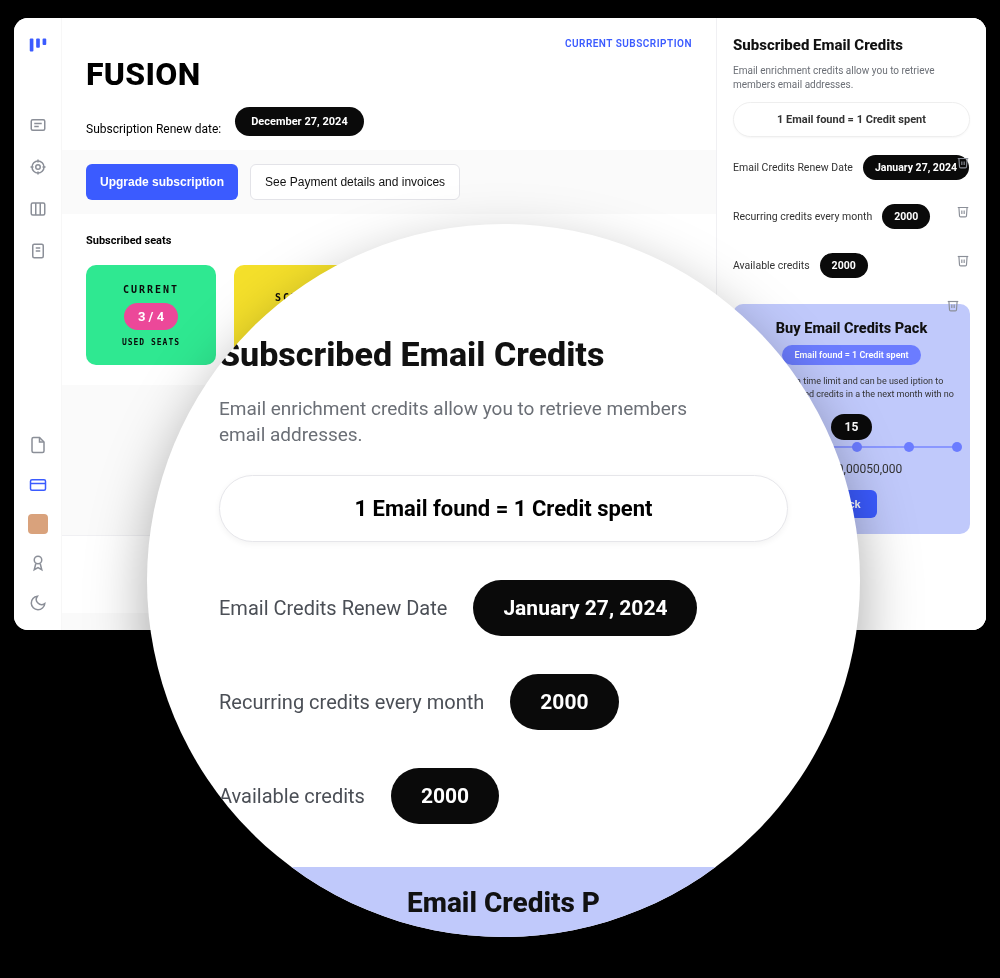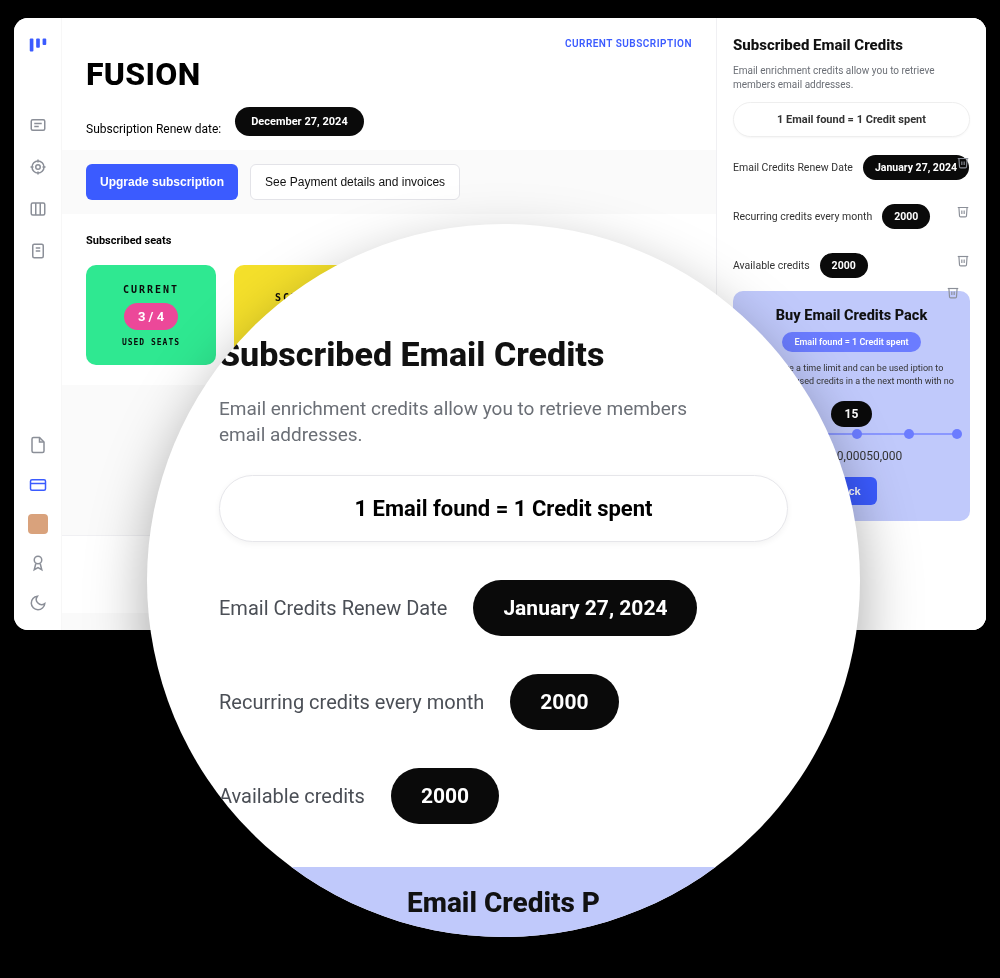--- a/index.html
+++ b/index.html
@@ -64,21 +64,21 @@
 .right-panel { width:270px; background:#fff; border-left:1px solid #f0f0f3; padding:18px 16px; display:flex; flex-direction:column; gap:10px; font-size:11px; color:#333; position:relative; }
 .rp-title { font-weight:800; font-size:15px; color:#111; }
 .rp-desc { font-size:10px; color:#6b6f76; line-height:1.4; }
 .rp-pill-white { background:#fff; border:1px solid #eee; border-radius:999px; padding:10px 14px; font-size:11px; font-weight:700; text-align:center; box-shadow:0 1px 2px rgba(0,0,0,0.04); }
 .rp-row { display:flex; align-items:center; justify-content:flex-start; gap:10px; position:relative; }
 .rp-row .trash { position:absolute; right:0; top:0; }
 .rp-row span.label { font-size:10.5px; }
 .pill-sm { background:#0a0a0a; color:#fff; font-weight:700; font-size:10.5px; padding:6px 12px; border-radius:999px; }
 .trash { width:14px; height:14px; color:#8b8f98; cursor:pointer; }
 
-.buy-pack { background:#c0c9fb; border-radius:10px; padding:16px 14px; margin-top:3px; position:relative; }
+.buy-pack { background:#c0c9fb; border-radius:10px; padding:16px 14px; margin-top:16px; position:relative; }
 .buy-pack .trash-abs { position:absolute; right:10px; top:-6px; }
 .buy-title { font-weight:800; font-size:14.5px; text-align:center; color:#111; }
 .buy-sub-pill { background:#6b7cff; color:#fff; font-weight:600; font-size:9px; padding:5px 12px; border-radius:999px; margin:8px auto 0; display:block; width:fit-content; }
 .buy-desc { font-size:9px; color:#333; text-align:center; margin-top:10px; line-height:1.4; }
 .buy-price-pill { background:#0a0a0a; color:#fff; font-weight:700; font-size:12px; padding:6px 14px; border-radius:999px; margin:14px auto 0; width:fit-content; }
 .slider-row { display:flex; justify-content:center; margin-top:14px; font-size:12px; color:#333; position:relative; }
 .slider-track { position:relative; height:2px; background:#8a97ff; margin-top:6px; }
 .slider-dot { position:absolute; top:-4px; width:10px; height:10px; border-radius:50%; background:#6b7cff; }
 .slider-dot.selected { background:#fff; border:2px solid #3b5bff; width:12px; height:12px; top:-5px; }
 .buy-btn { background:#3b5bff; color:#fff; border:none; border-radius:6px; padding:8px 16px; font-size:11px; font-weight:600; cursor:pointer; margin:14px auto 0; display:block; }

